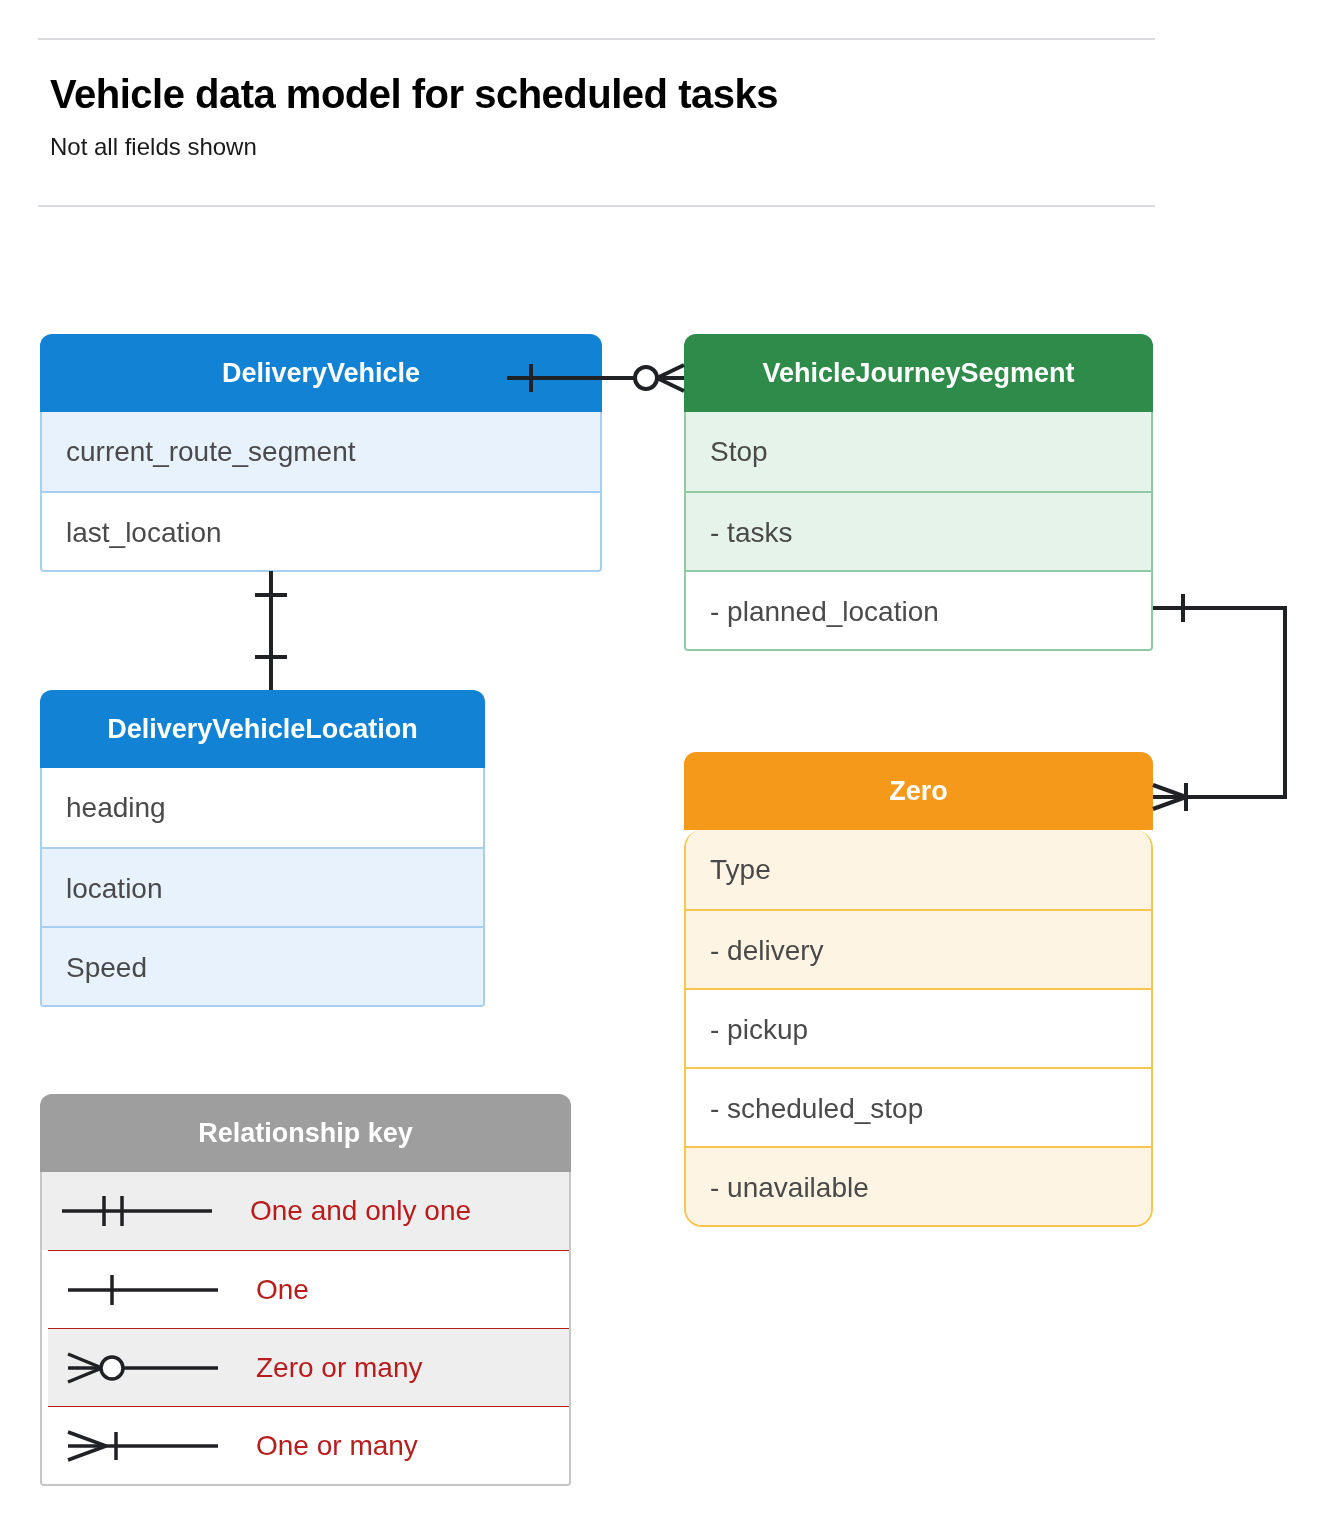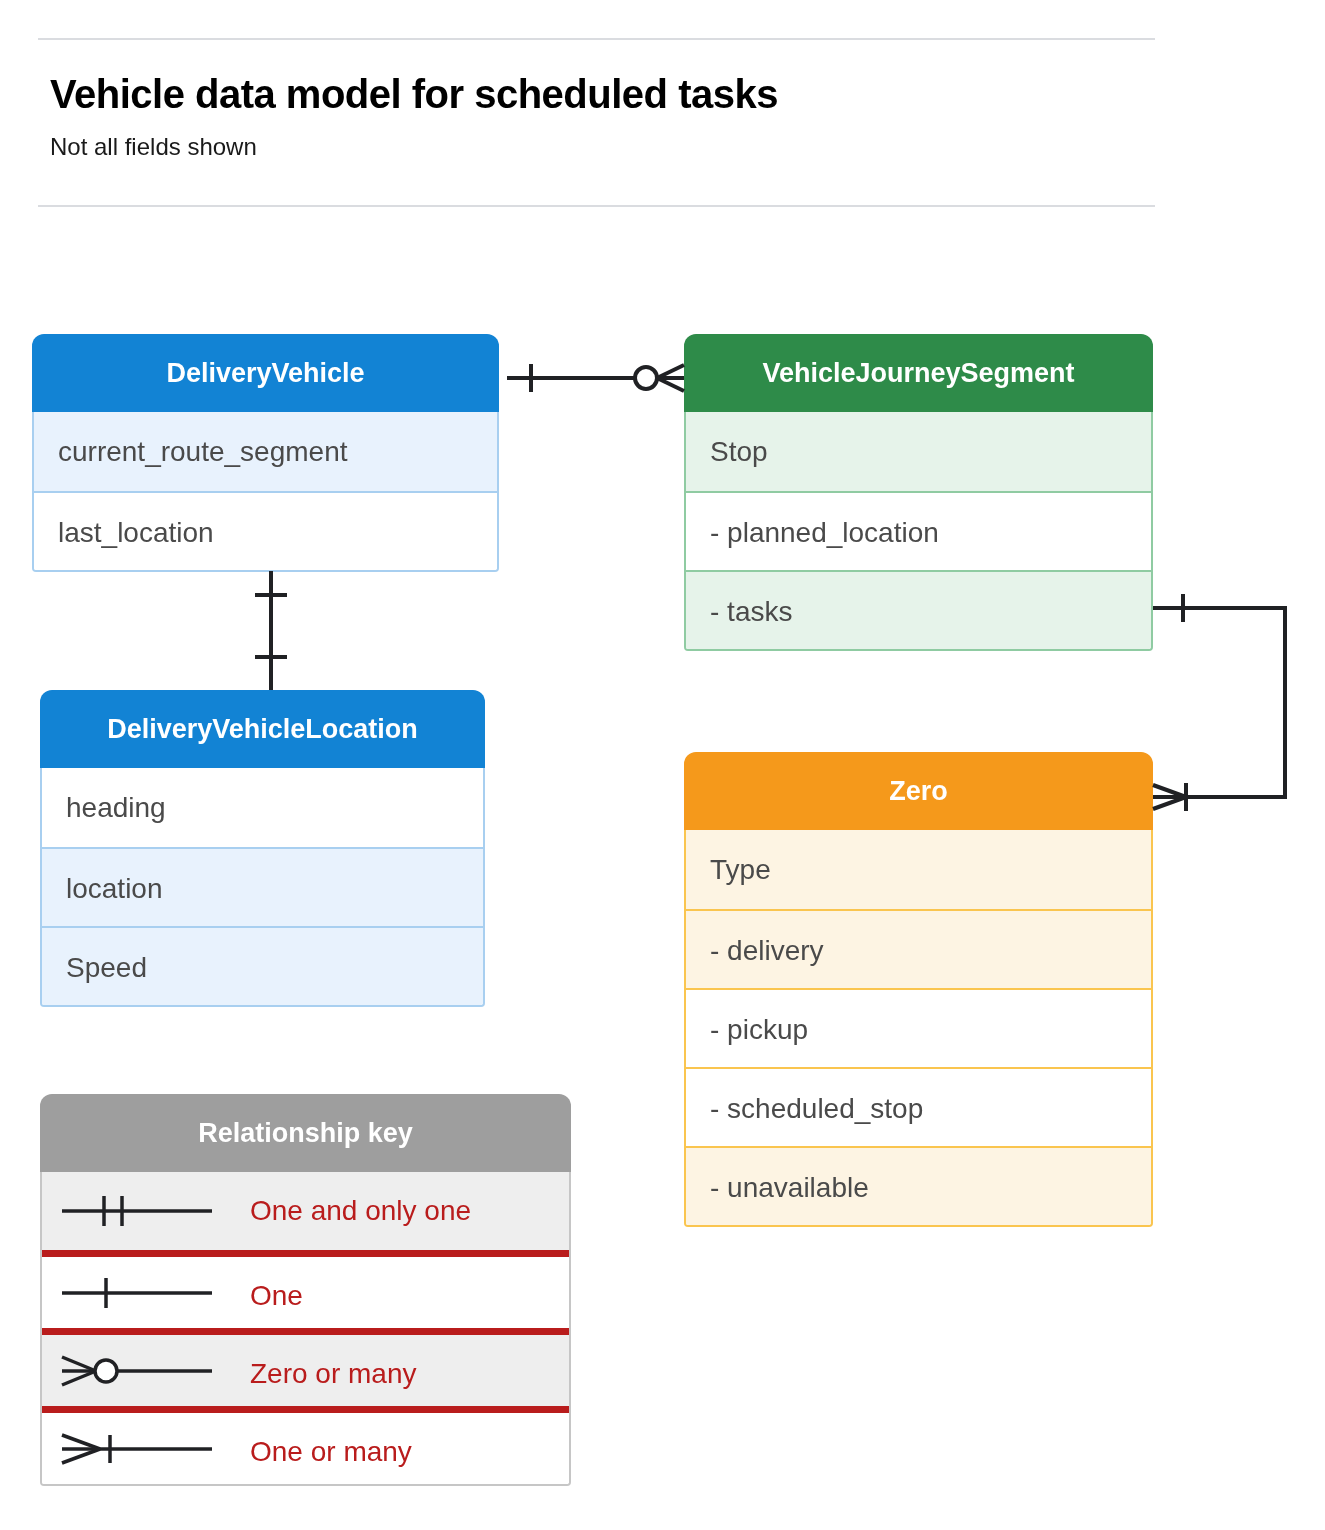--- a/index.html
+++ b/index.html
@@ -91,46 +91,46 @@
 
   
   .theme-green .entity-header { background: #2e8b49; }
   .theme-green .entity-rows { border-color: #8fcba2; }
   .theme-green .entity-row + .entity-row { border-top-color: #8fcba2; }
   .theme-green .row-alt { background: #e6f3ea; }
   .theme-green .row-plain { background: #ffffff; }
 
   
   .theme-orange .entity-header { background: #f5991b; }
-  .theme-orange .entity-rows { border-color: #fac54f; }
+  .theme-orange .entity-rows { border-color: #fac54f; border-radius: 18px; }
   .theme-orange .entity-row + .entity-row { border-top-color: #fac54f; }
   .theme-orange .row-alt { background: #fdf4e3; }
   .theme-orange .row-plain { background: #ffffff; }
 
   
   .theme-gray .entity-header { background: #9e9e9e; }
   .theme-gray .entity-rows { border-color: #c6c6c6; }
   .theme-gray .row-alt { background: #eeeeee; }
   .theme-gray .row-plain { background: #ffffff; }
 
   
-  #entity-delivery-vehicle { left: 32px; top: 334px; width: 467px; }
+  #entity-delivery-vehicle { left: 40px; top: 334px; width: 562px; }
   #entity-delivery-vehicle-location { left: 40px; top: 690px; width: 445px; }
   #entity-vehicle-journey-segment { left: 684px; top: 334px; width: 469px; }
   #entity-tasks { left: 684px; top: 752px; width: 469px; }
   #legend-box { left: 40px; top: 1094px; width: 531px; }
 
   
   .legend-row {
     position: relative;
     height: 78px;
     box-sizing: border-box;
     overflow: hidden;
   }
-  .legend-row + .legend-row { border-top: 7px solid #b91c1c; }
+  .legend-row + .legend-row { border-top: 1px solid #b91c1c; margin-left: 6px; }
   .legend-sym {
     position: absolute;
     left: 18px;
     top: 50%;
     transform: translateY(-50%);
     width: 160px;
     height: 46px;
   }
   .legend-label {
     position: absolute;
@@ -175,22 +175,22 @@
     <div class="entity-row row-plain">heading</div>
     <div class="entity-row row-alt">location</div>
     <div class="entity-row row-alt">Speed</div>
   </div>
 </div>
 
 <div class="entity theme-green" id="entity-vehicle-journey-segment">
   <div class="entity-header">VehicleJourneySegment</div>
   <div class="entity-rows">
     <div class="entity-row row-alt">Stop</div>
+    <div class="entity-row row-alt">- tasks</div>
     <div class="entity-row row-plain">-  planned_location</div>
-    <div class="entity-row row-alt">- tasks</div>
   </div>
 </div>
 
 <div class="entity theme-orange" id="entity-tasks">
   <div class="entity-header">Zero</div>
   <div class="entity-rows">
     <div class="entity-row row-alt">Type</div>
     <div class="entity-row row-alt">-  delivery</div>
     <div class="entity-row row-plain">-  pickup</div>
     <div class="entity-row row-plain">-  scheduled_stop</div>

